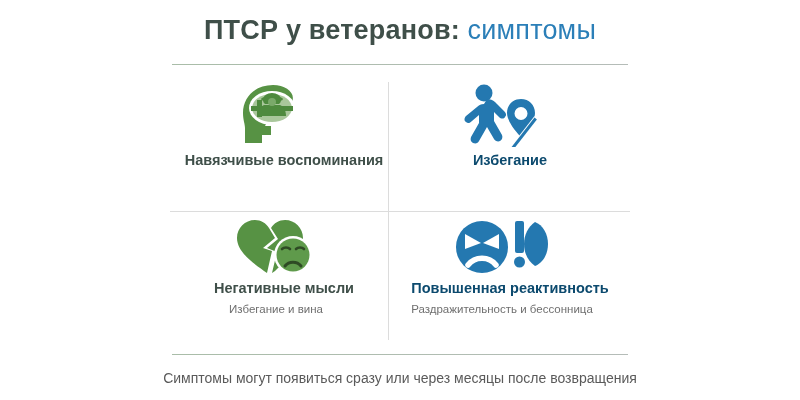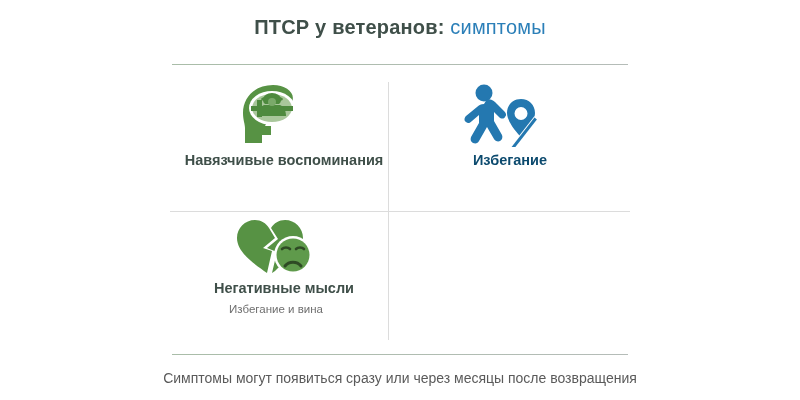--- a/index.html
+++ b/index.html
@@ -23,21 +23,21 @@
 
   
   .title-area {
     position: absolute;
     left: 0;
     top: 16px;
     width: 800px;
     text-align: center;
   }
   .title {
-    font-size: 20px;
+    font-size: 27px;
     font-weight: bold;
     letter-spacing: 0.2px;
     line-height: 1.1;
     white-space: nowrap;
   }
   .title-main {
     color: #3f4f49;
   }
   .title-accent {
     color: #2b7fb8;
@@ -199,20 +199,35 @@
           <circle cx="60" cy="38" r="16.5" fill="#5f9a4b"></circle>
           <path d="M49 32c2-2 6-2 8 0" stroke="#2e4a24" stroke-width="2.6" fill="none" stroke-linecap="round"></path>
           <path d="M63 32c2-2 6-2 8 0" stroke="#2e4a24" stroke-width="2.6" fill="none" stroke-linecap="round"></path>
           <path d="M52 49c4-5 12-5 16 0" stroke="#2e4a24" stroke-width="3" fill="none" stroke-linecap="round"></path>
         </svg>
       </div>
       <div class="cell-title title-dark">Негативные мысли</div>
       <div class="cell-sub">Избегание и вина</div>
     </div>
 
+    <div class="cell cell-br">
+      <div class="icon-wrap">
+        <svg width="94" height="58" viewBox="0 0 94 58" aria-hidden="true">
+          <circle cx="27" cy="29" r="26" fill="#2478b0"></circle>
+          <path d="M10 16l16 9-16 6z" fill="#ffffff"></path>
+          <path d="M44 16l-16 9 16 6z" fill="#ffffff"></path>
+          <path d="M13 47c7-9 21-9 28 0" stroke="#ffffff" stroke-width="5.5" fill="none" stroke-linecap="round"></path>
+          <rect x="60" y="3" width="9" height="32" rx="2" fill="#2478b0"></rect>
+          <circle cx="64.5" cy="44" r="5.5" fill="#2478b0"></circle>
+          <path d="M80 4c-7 5-11 13-11 22 0 9 4 17 11 22 8-3 13-12 13-22S88 7 80 4z" fill="#2478b0"></path>
+        </svg>
+      </div>
+      <div class="cell-title title-blue">Повышенная реактивность</div>
+      <div class="cell-sub">Раздражительность и бессонница</div>
+    </div>
 
   </div>
 
   <div class="rule rule-bottom"></div>
 
   <div class="footer">Симптомы могут появиться сразу или через месяцы после возвращения</div>
 
 </div>
 
 </body></html>

